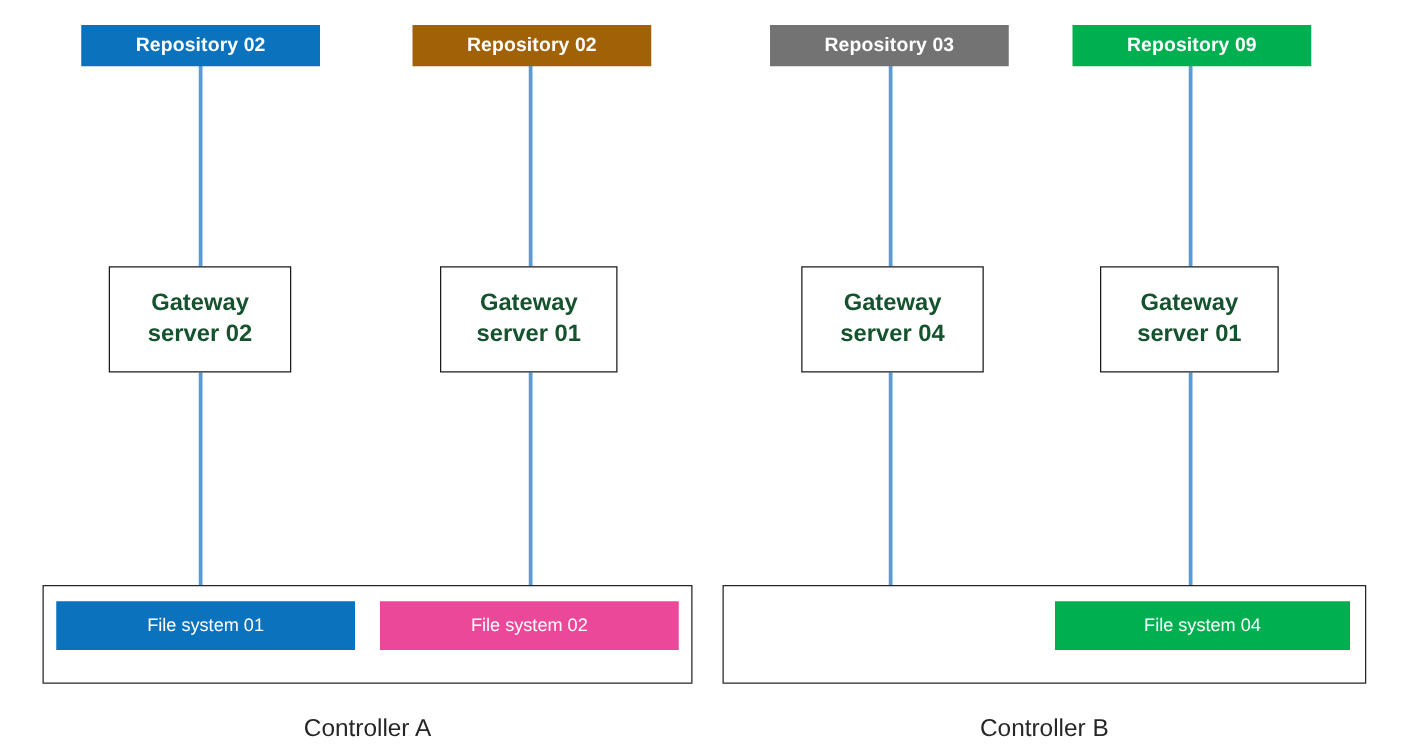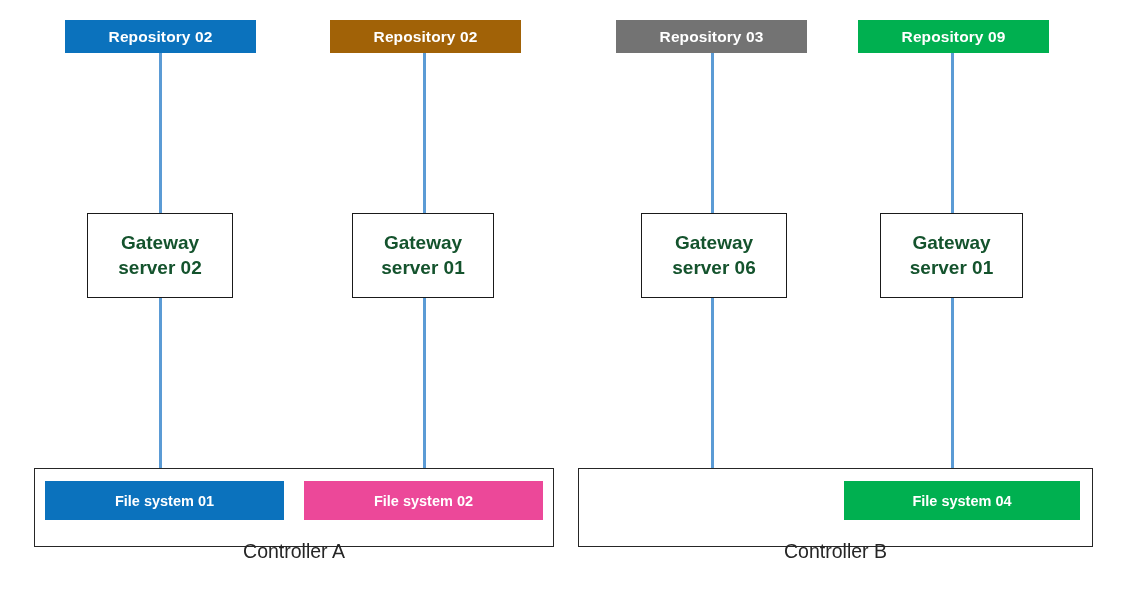--- a/index.html
+++ b/index.html
@@ -77,28 +77,28 @@
   
   .fs-box {
     position: absolute;
     top: 481px;
     height: 39px;
     display: flex;
     align-items: center;
     justify-content: center;
     color: #ffffff;
     font-size: 14.5px;
-    font-weight: bold;
+    font-weight: normal;
     z-index: 4;
   }
 
   
   .controller-caption {
     position: absolute;
-    top: 536px;
+    top: 568px;
     height: 30px;
     display: flex;
     align-items: center;
     justify-content: center;
     color: #262626;
     font-size: 19.5px;
     font-weight: normal;
     z-index: 3;
   }
 </style>
@@ -128,21 +128,21 @@
   <div class="gw-box" style="left:87px; width:146px;">
     <span class="gw-l1">Gateway</span>
     <span class="gw-l2">server  02</span>
   </div>
   <div class="gw-box" style="left:352px; width:142px;">
     <span class="gw-l1">Gateway</span>
     <span class="gw-l2">server 01</span>
   </div>
   <div class="gw-box" style="left:641px; width:146px;">
     <span class="gw-l1">Gateway</span>
-    <span class="gw-l2">server 06</span>
+    <span class="gw-l2">server 04</span>
   </div>
   <div class="gw-box" style="left:880px; width:143px;">
     <span class="gw-l1">Gateway</span>
     <span class="gw-l2">server  01</span>
   </div>
 
   <div class="controller-box" style="left:34px; width:520px;"></div>
 
   <div class="controller-box" style="left:578px; width:515px;"></div>
 

